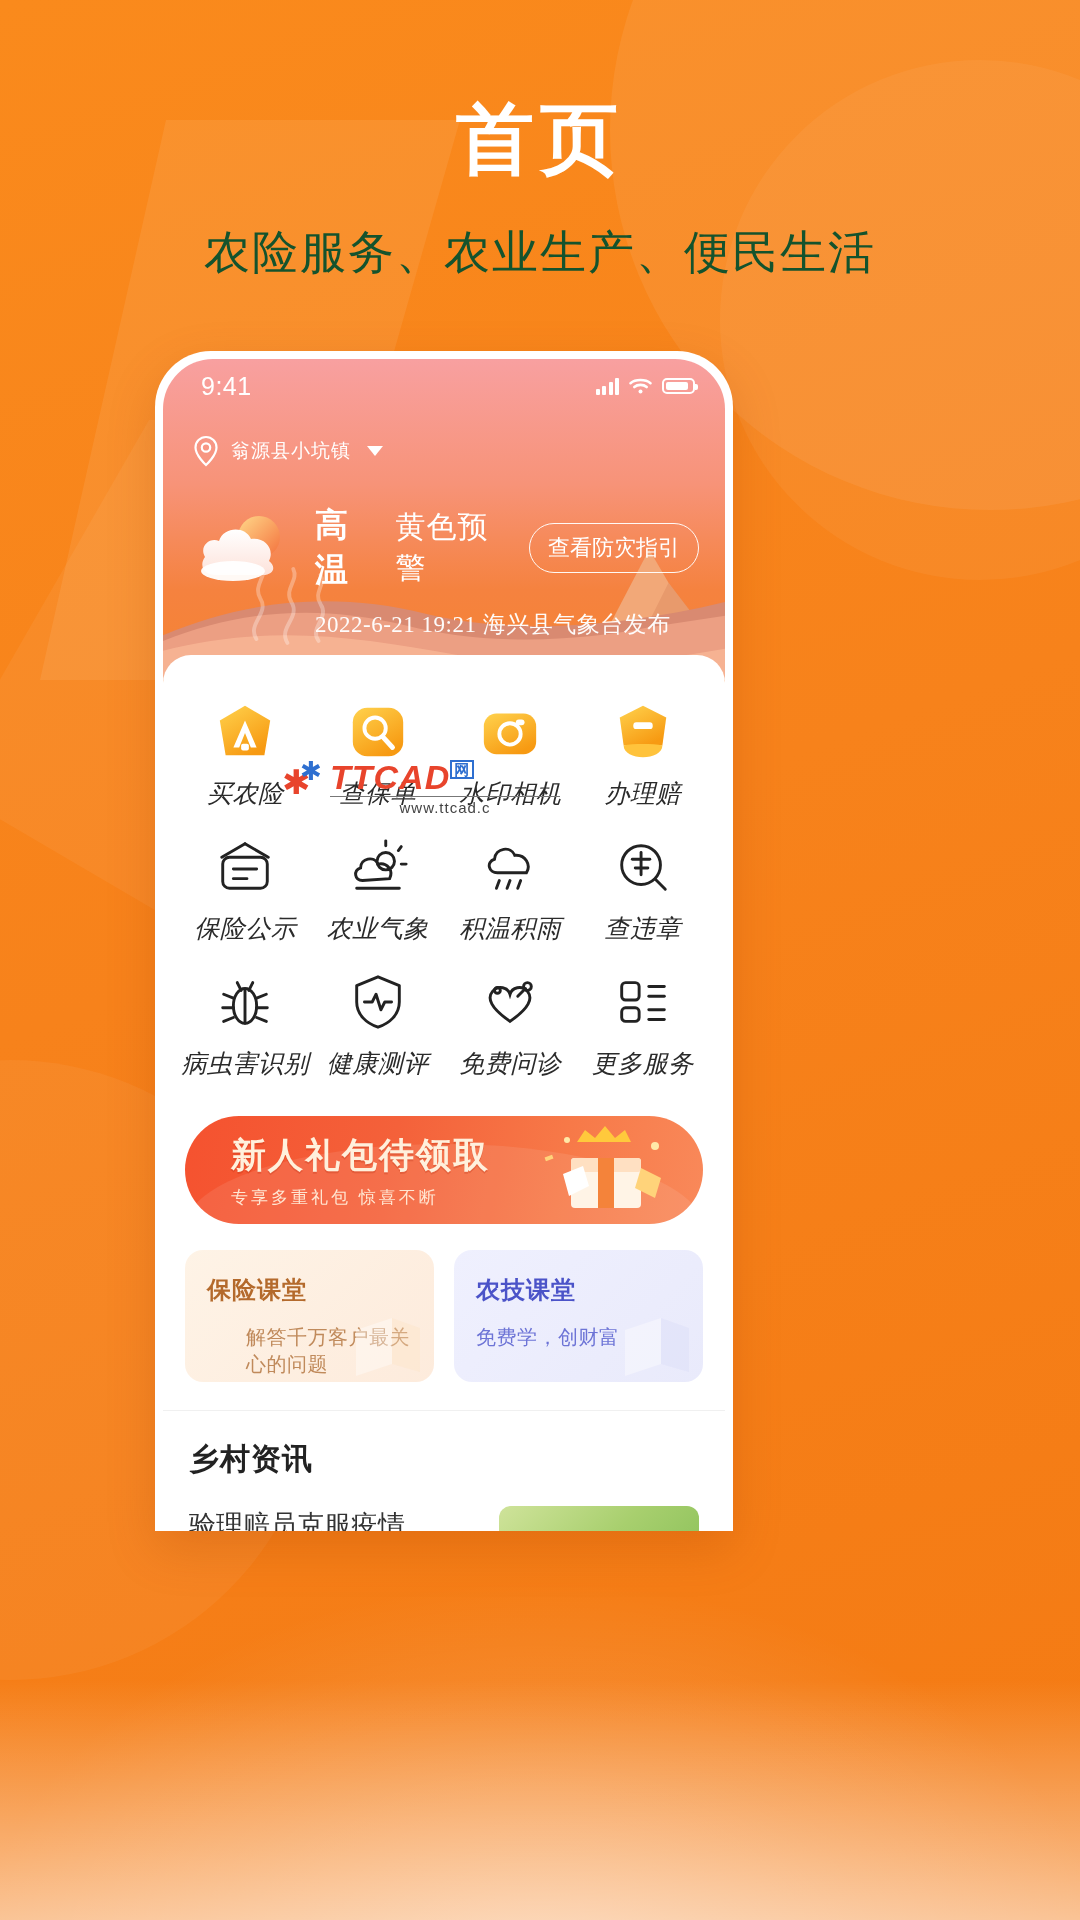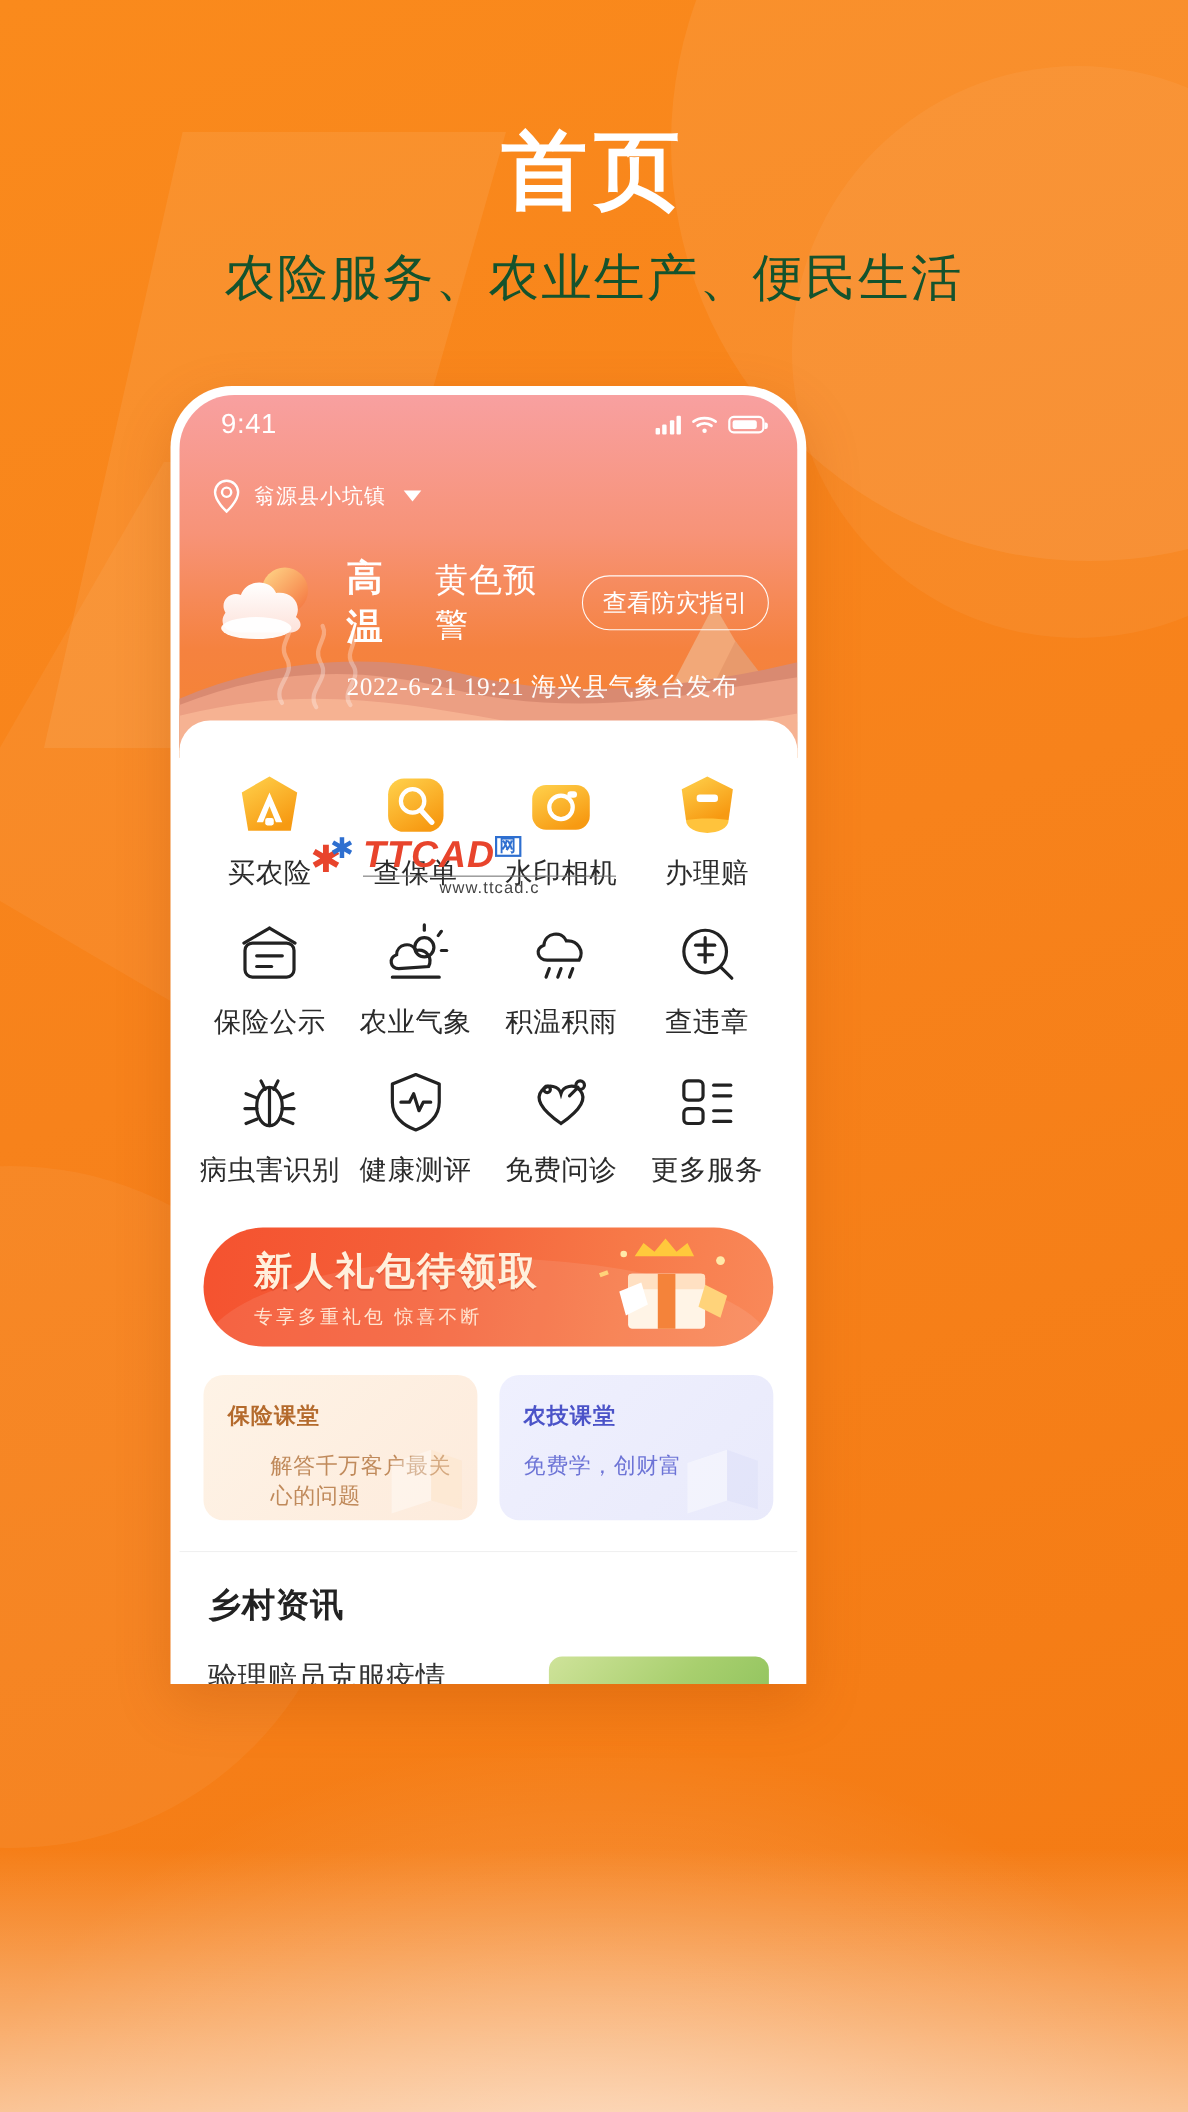--- a/index.html
+++ b/index.html
@@ -42,21 +42,21 @@
     position:absolute; left:0; right:0; bottom:0; height:520px;
     background:radial-gradient(ellipse 70% 100% at 50% 110%, rgba(255,255,255,0.35) 0%, rgba(255,255,255,0.12) 45%, rgba(255,255,255,0) 75%);
   }
   .bottom-fade {
     position:absolute; left:0; right:0; bottom:0; height:240px;
     background:linear-gradient(to bottom, rgba(255,255,255,0) 0%, rgba(255,255,255,0.30) 55%, rgba(255,255,255,0.55) 100%);
   }
 
   
   .hero-title {
-    position:absolute; left:0; right:0; top:104px;
+    position:absolute; left:0; right:0; top:88px;
     text-align:center; color:#fff;
     font-size:78px; font-weight:bold; letter-spacing:6px;
   }
   .hero-sub {
     position:absolute; left:0; right:0; top:222px;
     text-align:center; color:#14532d;
     font-size:46px; font-weight:normal; letter-spacing:2px;
   }
 
   
@@ -140,21 +140,21 @@
     background:#fff; border-radius:28px 28px 0 0;
     padding:34px 0 0 0; z-index:4;
     min-height:600px;
   }
 
   .grid {
     display:grid; grid-template-columns:repeat(4,1fr);
     row-gap:26px; padding:12px 16px 8px 16px;
   }
   .cell {
-    display:flex; flex-direction:column; align-items:center; gap:14px;
+    display:flex; flex-direction:column; align-items:center; gap:14px;font-style:italic;
   }
   .cell-ic { width:62px; height:62px; display:block; }
   .cell-lb { font-size:25px; color:#2b2b2b; letter-spacing:.5px; }
 
   
   .gift {
     margin:28px 22px 0 22px; height:108px; border-radius:54px;
     background:linear-gradient(100deg,#F5522F 0%,#F4613A 40%,#F77948 72%,#F9895A 100%);
     position:relative; overflow:hidden;
     display:flex; flex-direction:column; justify-content:center;
@@ -175,21 +175,21 @@
   .gift-art { position:absolute; right:8px; top:0; width:190px; height:108px; }
 
   
   .courses { display:flex; gap:20px; padding:26px 22px 0 22px; }
   .course {
     flex:1; height:132px; border-radius:18px; padding:24px 22px;
     position:relative; overflow:hidden;
   }
   .c-insure { background:linear-gradient(135deg,#FEF3E6 0%,#FDEBDC 100%); }
   .c-agri   { background:linear-gradient(135deg,#EFF0FE 0%,#E9EAFB 100%); }
-  .c-title { font-size:20px; font-weight:bold; letter-spacing:1px; }
+  .c-title { font-size:24px; font-weight:bold; letter-spacing:1px; }
   .c-insure .c-title { color:#B46A2C; }
   .c-agri .c-title { color:#4B53C8; }
   .c-desc { font-size:20px; margin-top:18px; letter-spacing:.5px; }
   .c-insure .c-desc { color:#C08A5B;margin-left:39px; }
   .c-agri .c-desc { color:#6D74D6; }
   .c-deco { position:absolute; right:10px; bottom:0; opacity:.5; }
 
   
   .news { margin-top:28px; border-top:1px solid #F0F0F0; padding:28px 26px 0 26px; }
   .news-h { font-size:30px; font-weight:bold; color:#222; letter-spacing:1px; }

